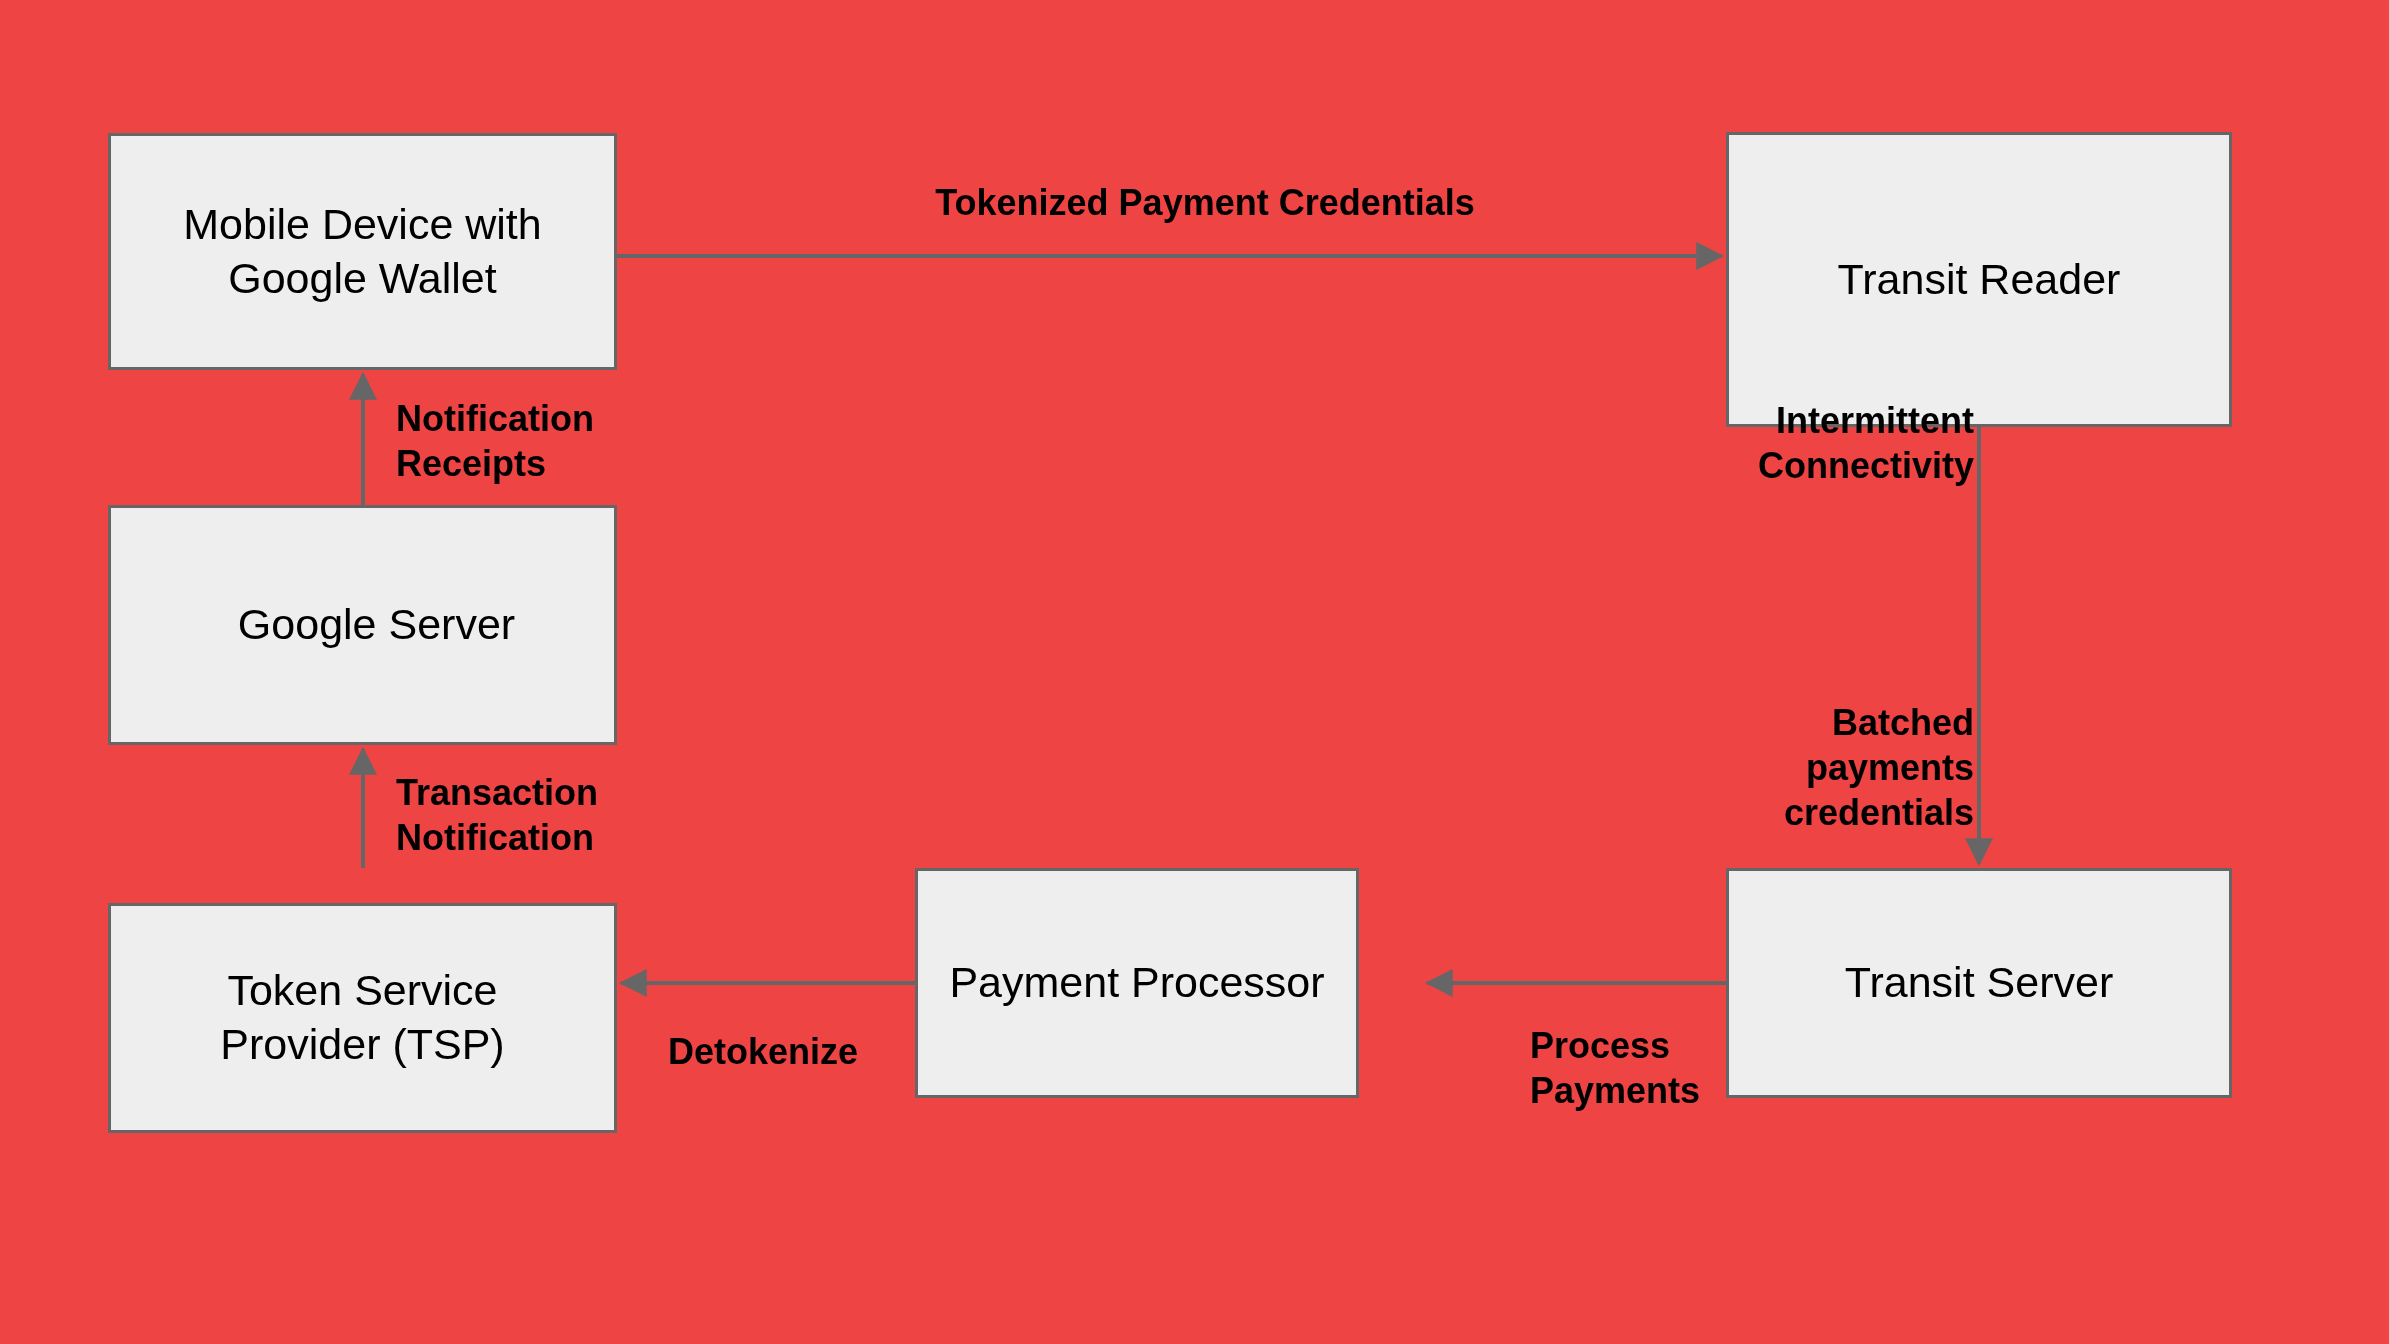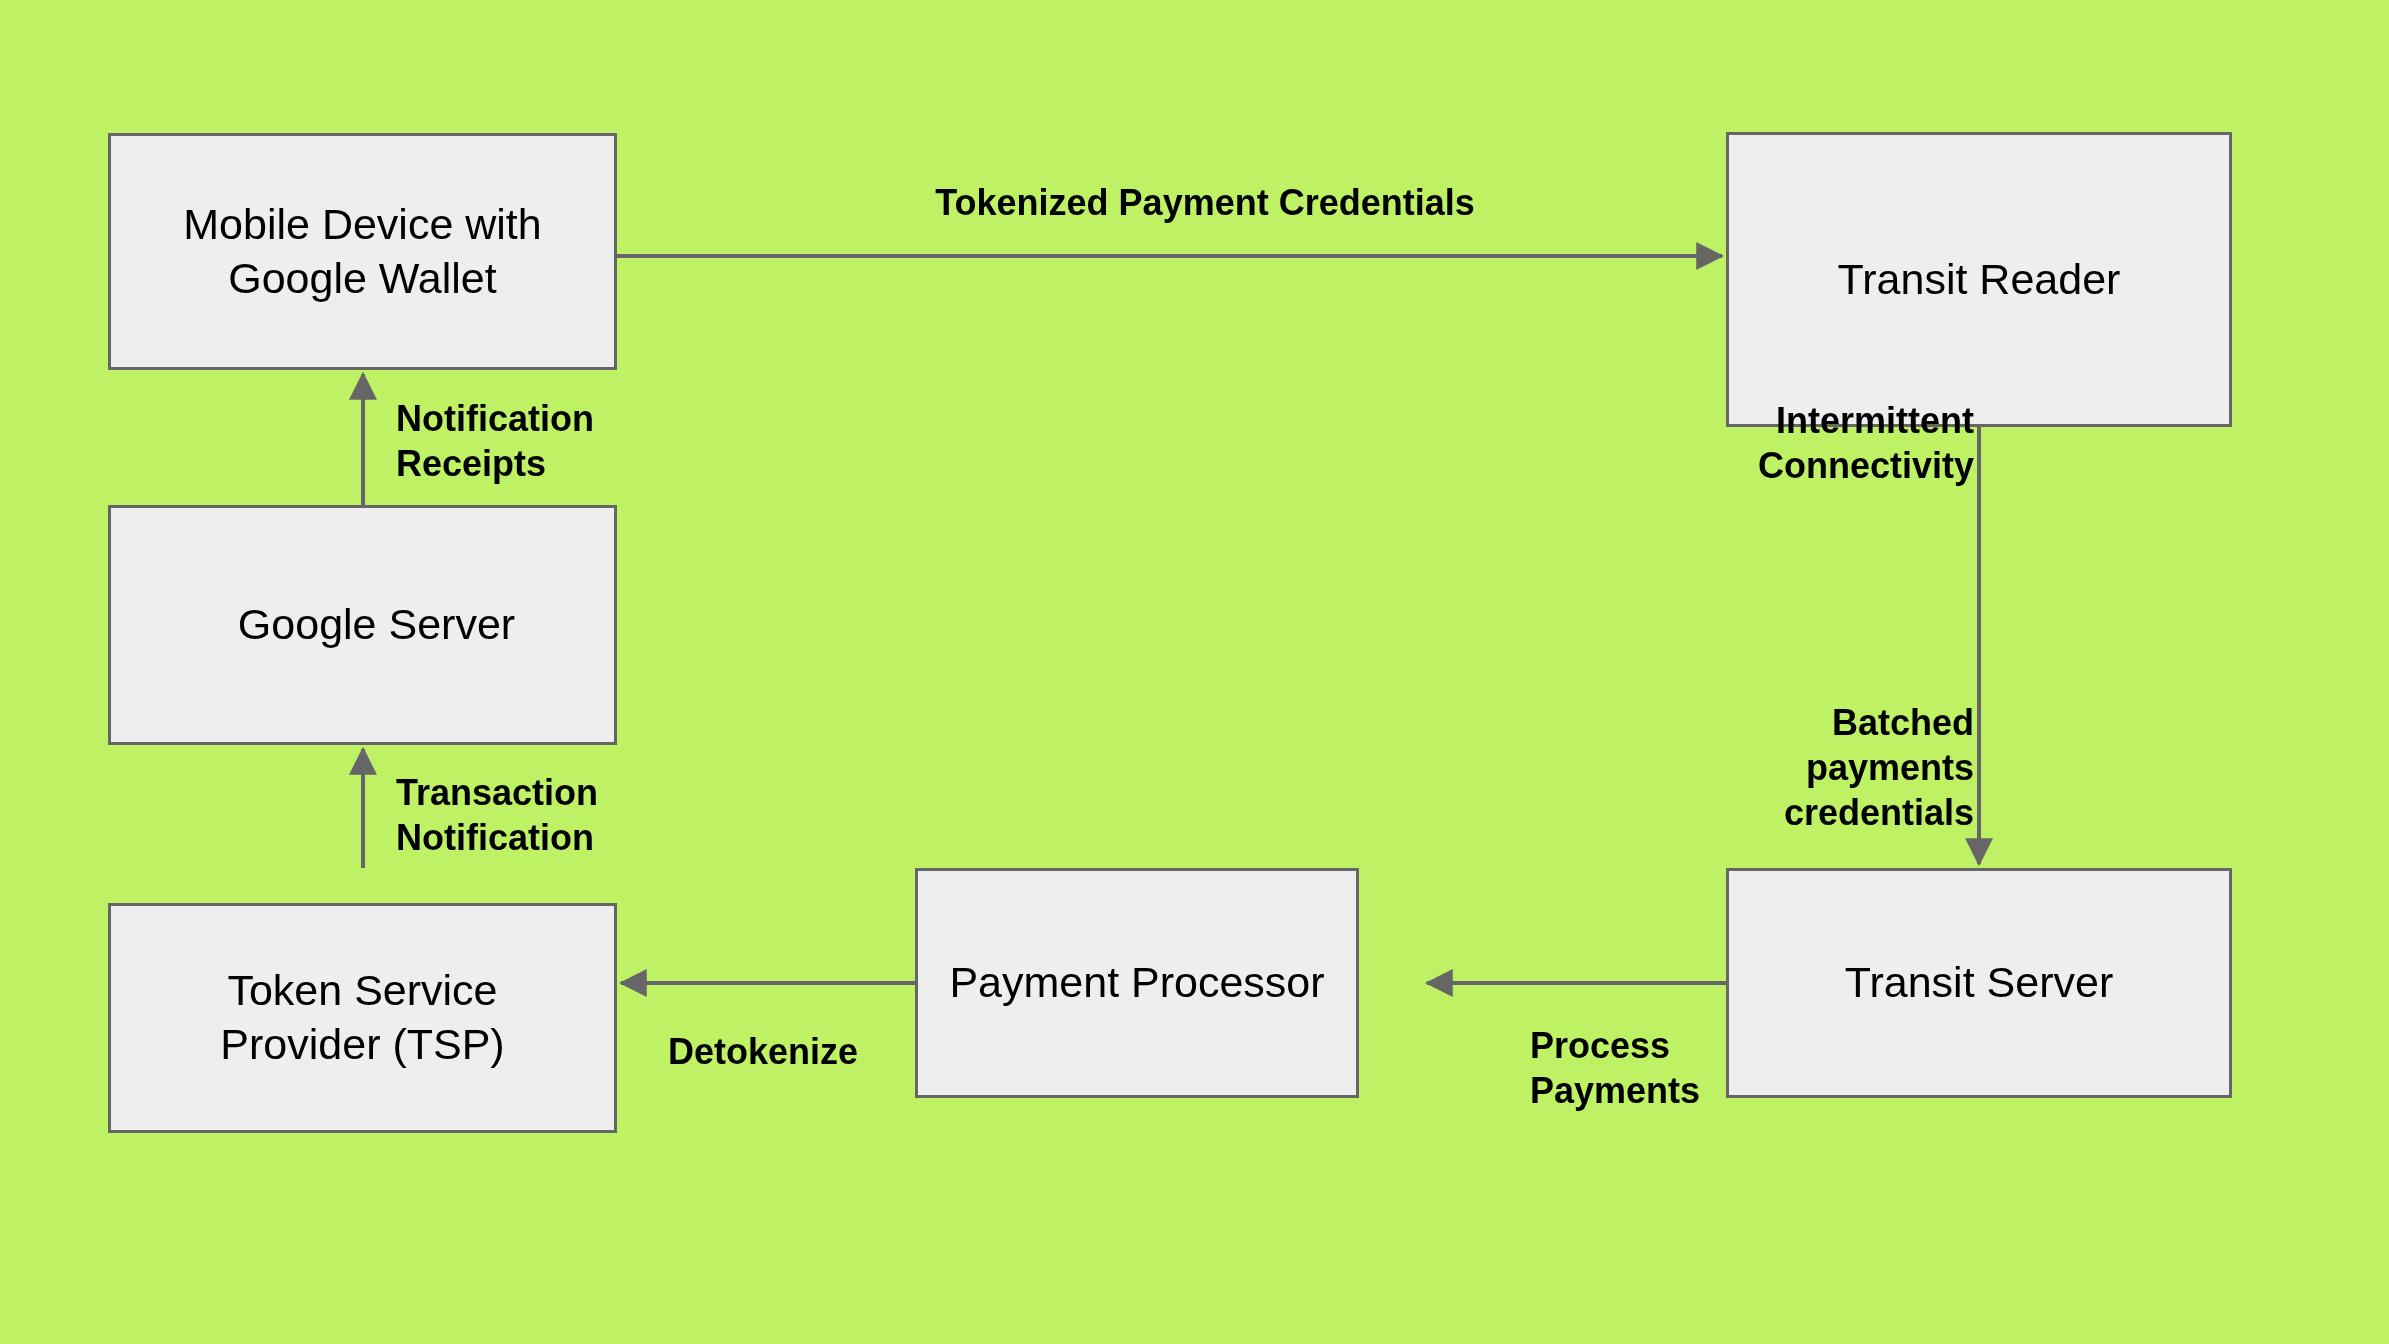--- a/index.html
+++ b/index.html
@@ -4,21 +4,21 @@
 <style>
   html, body {
     margin: 0;
     padding: 0;
     background: #ffffff;
   }
   #canvas {
     position: relative;
     width: 2389px;
     height: 1344px;
-    background: #bef264;
+    background: #ef4444;
     font-family: "Liberation Sans", sans-serif;
     overflow: hidden;
   }
   .node {
     position: absolute;
     box-sizing: border-box;
     background: #eeeeee;
     border: 3px solid #666666;
     display: flex;
     align-items: center;

